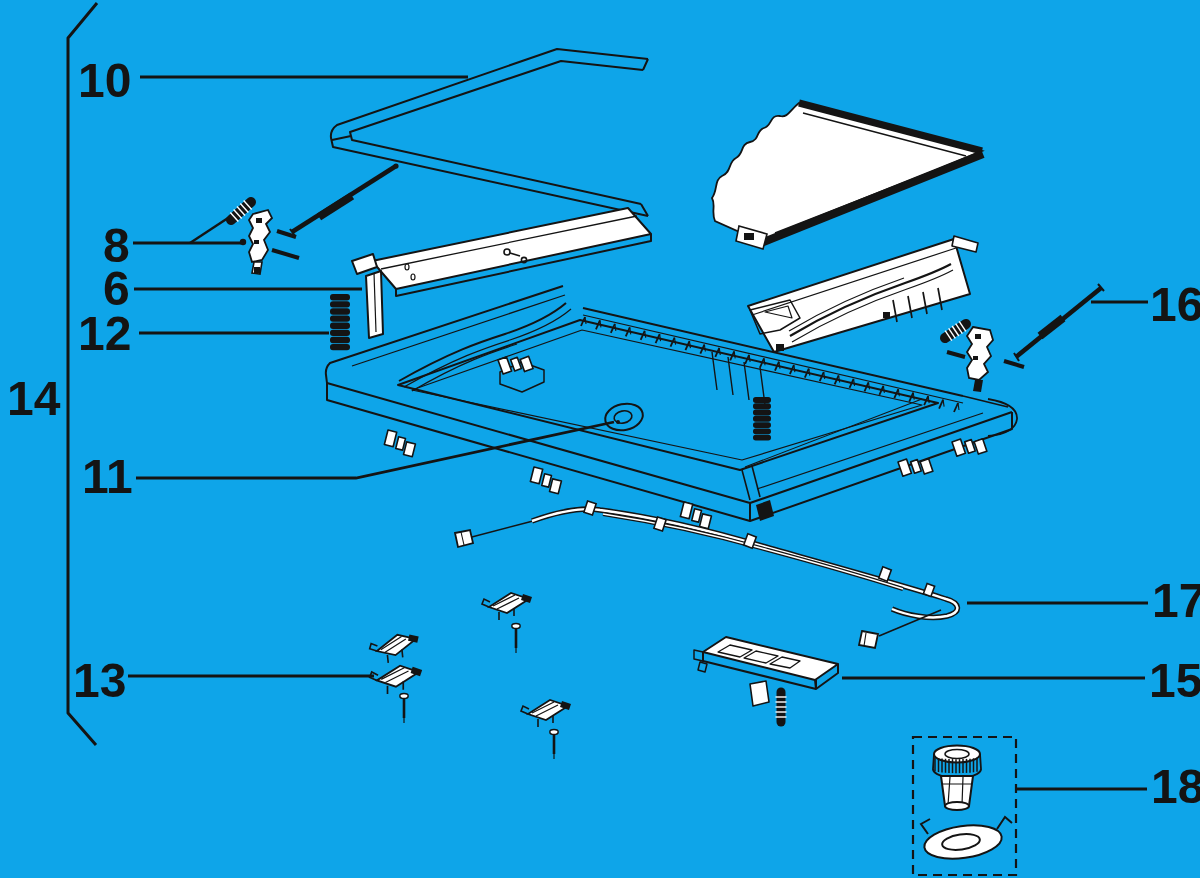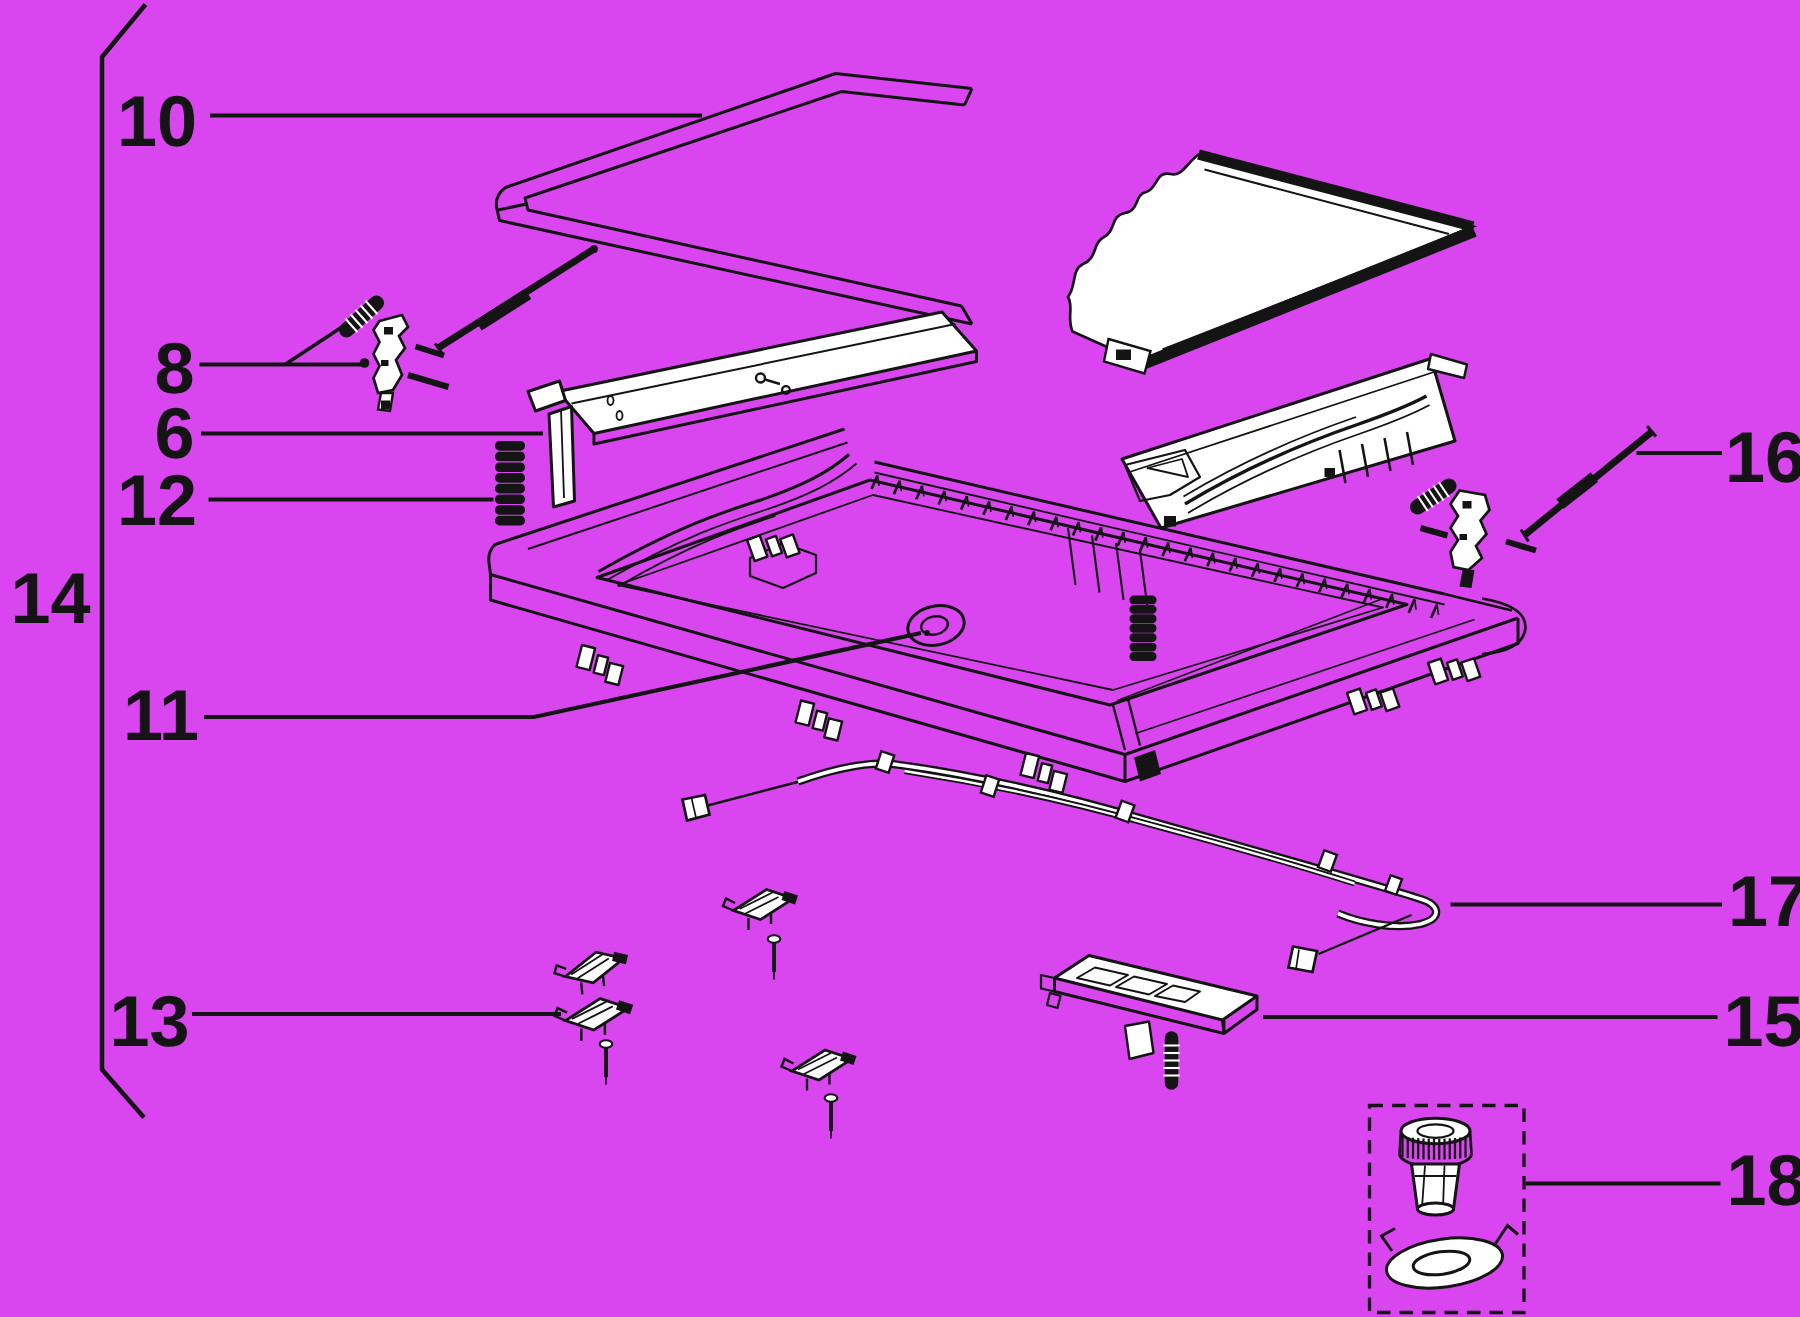--- a/index.html
+++ b/index.html
@@ -1,16 +1,16 @@
 <!DOCTYPE html>
 <html><head>
 <meta charset="utf-8">
 <style>
   html,body{margin:0;padding:0;background:#fff;}
-  .stage{position:relative;width:1200px;height:878px;background:#d946ef;overflow:hidden;
+  .stage{position:relative;width:1200px;height:878px;background:#0ea5e9;overflow:hidden;
          font-family:"Liberation Sans",sans-serif;}
   svg{display:block;}
   .callout-text{font-family:"Liberation Sans",sans-serif;font-weight:bold;font-size:48px;}
 </style>
 </head>
 <body>
 
 <div class="stage">
 <svg width="1200" height="878" viewBox="0 0 1200 878">
   <defs>

